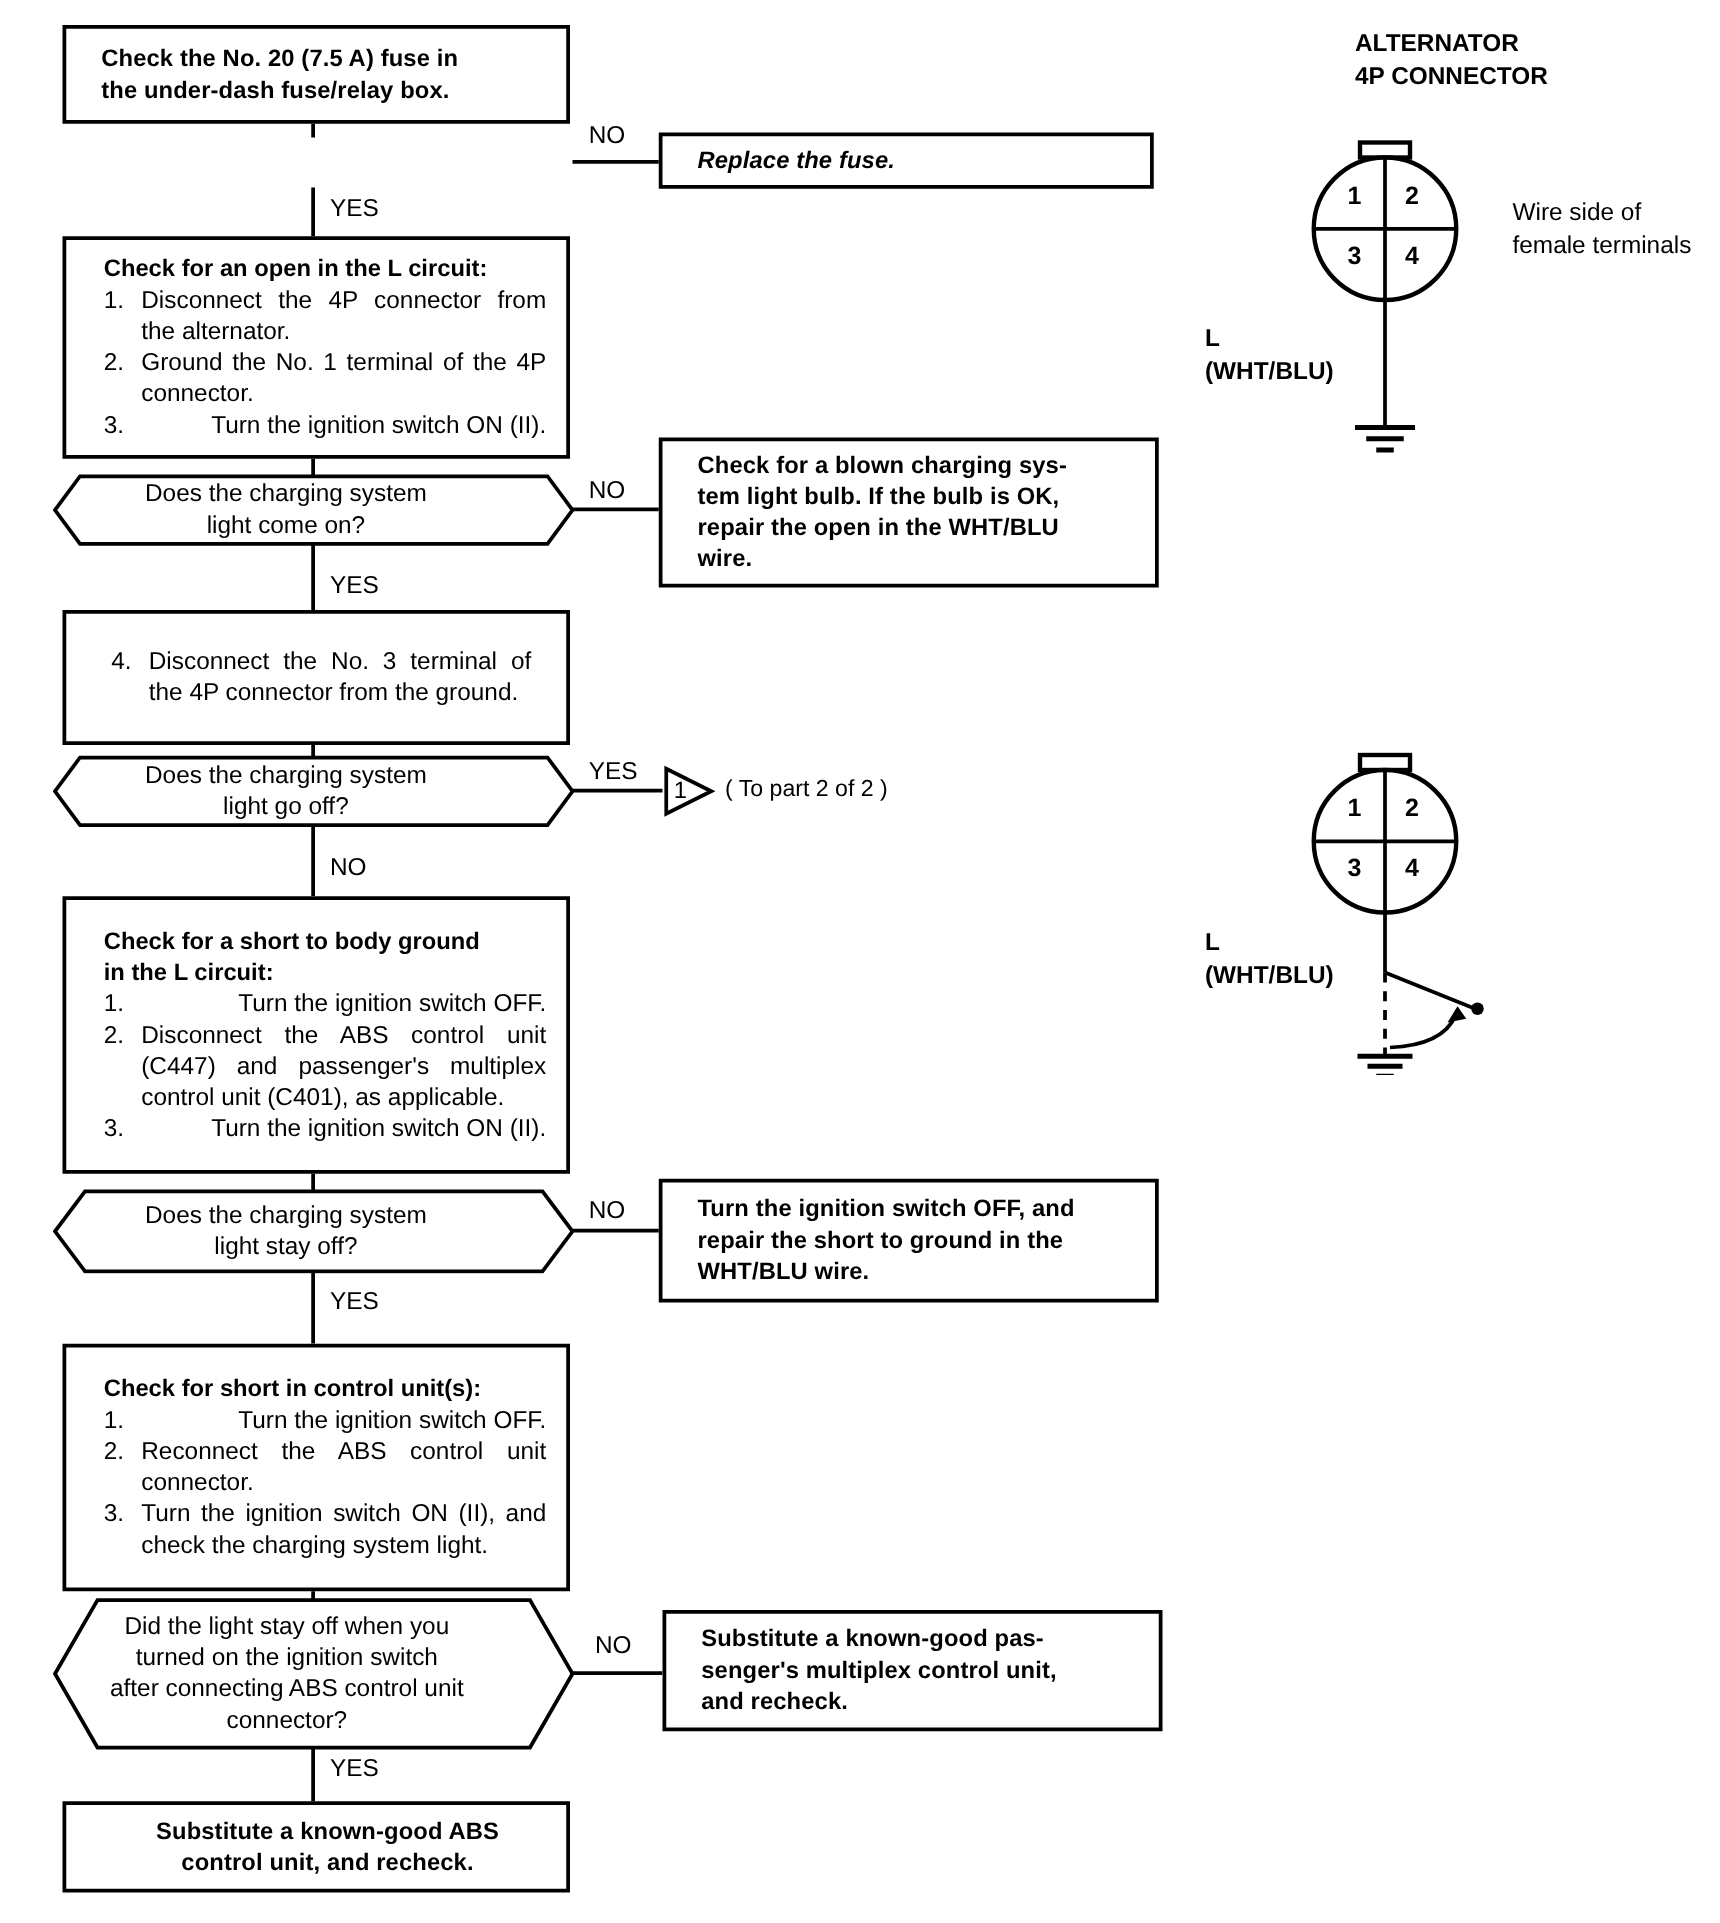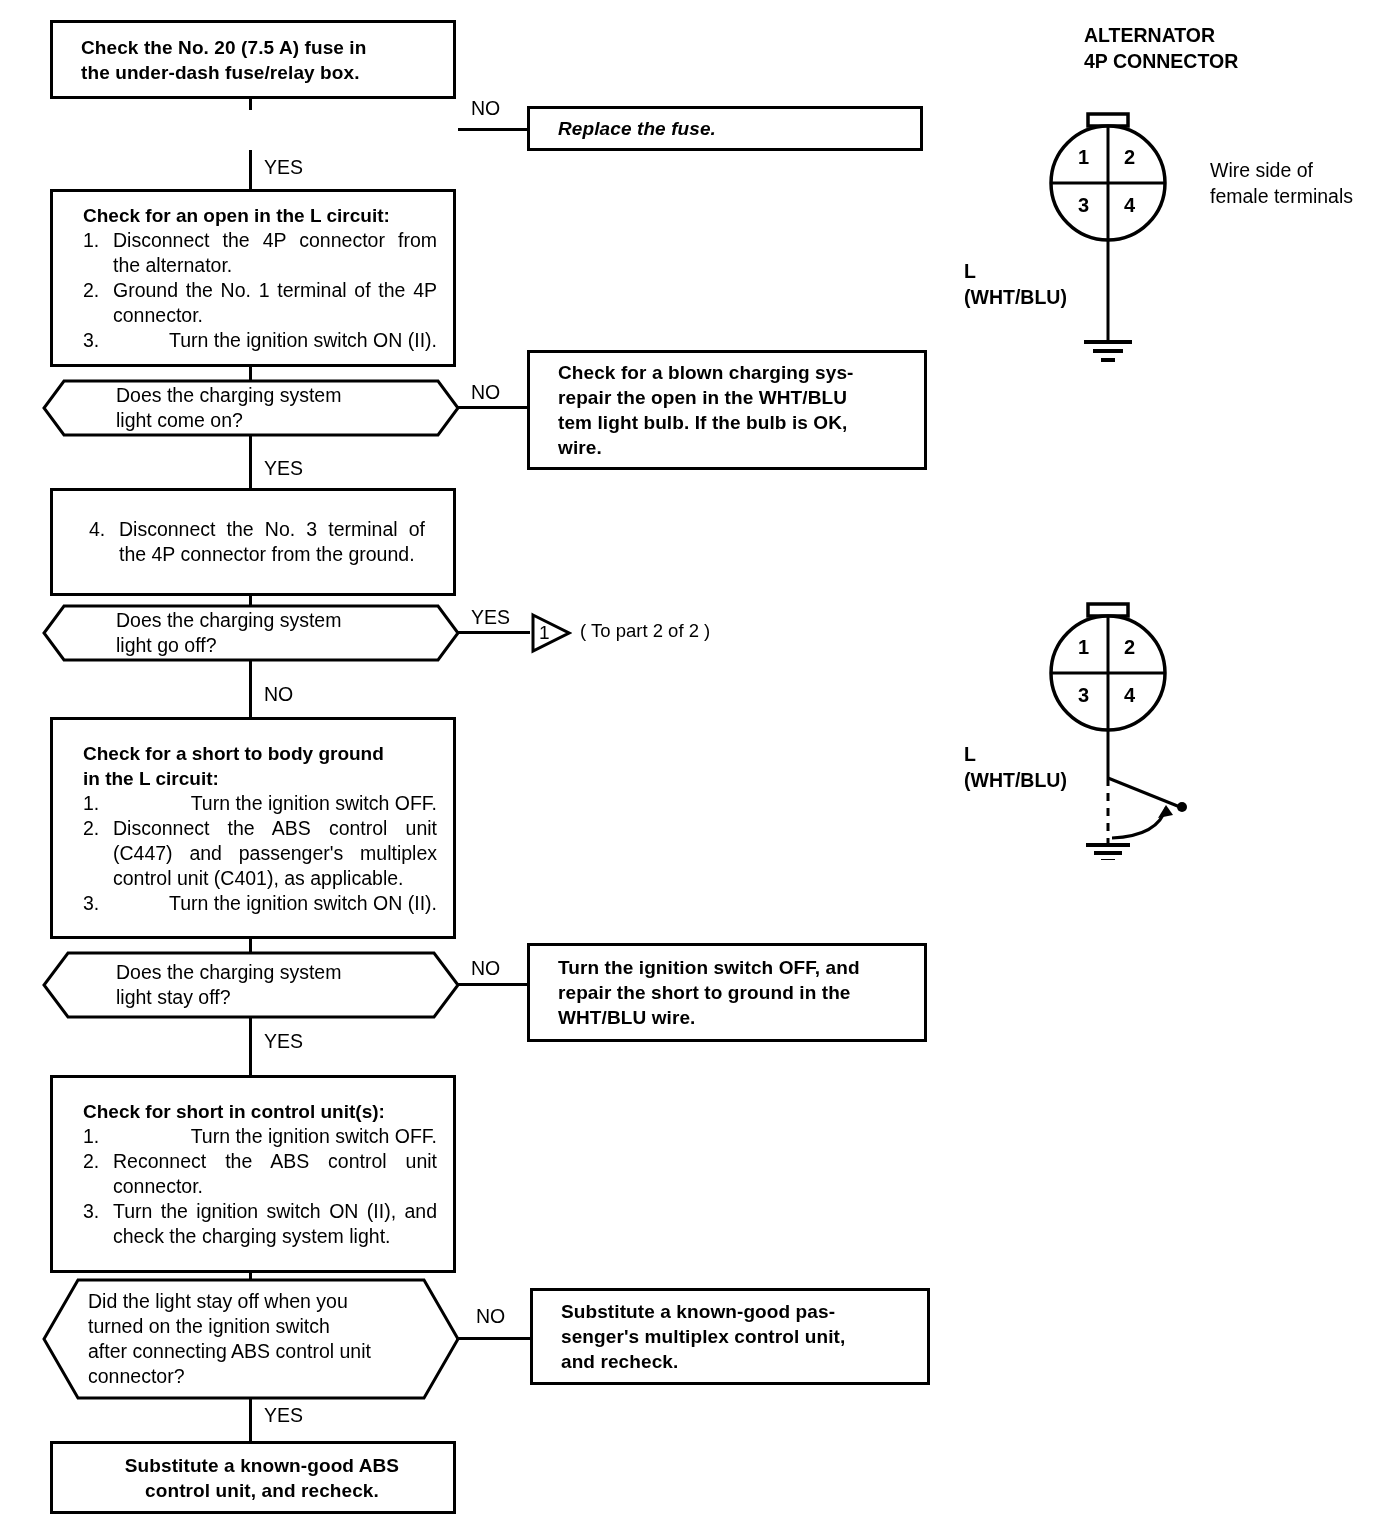--- a/index.html
+++ b/index.html
@@ -75,20 +75,21 @@
     width: 100%; height: 100%;
     display: flex;
     align-items: center;
     justify-content: center;
     pointer-events: none;
   }
   .hex .hextext.leftal {
     justify-content: flex-start;
     padding-left: 48px;
     box-sizing: border-box;
+    text-align: center;
   }
   .hex .hextext span {
     font-size: 19.5px;
     line-height: 25px;
     font-weight: normal;
   }
 
   
   .vline { position: absolute; background: #000; width: 3px; }
   .hline { position: absolute; background: #000; height: 3px; }
@@ -206,22 +207,22 @@
       </span>
     </div>
   </div>
 
   <div class="hline" style="left:458px; top:406px; width:70px;"></div>
   <div class="branchlabel" style="left:471px; top:382px;">NO</div>
 
   <div class="node box" style="left:527px; top:350px; width:400px; height:120px;">
     <div class="inner">
       <div class="t-bold">Check for a blown charging sys-</div>
+      <div class="t-bold">tem light bulb. If the bulb is OK,</div>
       <div class="t-bold">repair the open in the WHT/BLU</div>
-      <div class="t-bold">tem light bulb. If the bulb is OK,</div>
       <div class="t-bold">wire.</div>
     </div>
   </div>
 
   <div class="vline" style="left:249px; top:435px; height:53px;"></div>
   <div class="branchlabel" style="left:264px; top:458px;">YES</div>
 
   <div class="node box" style="left:50px; top:488px; width:406px; height:108px;">
     <div class="inner" style="padding:0 28px 0 36px;">
       <ul class="steps">

